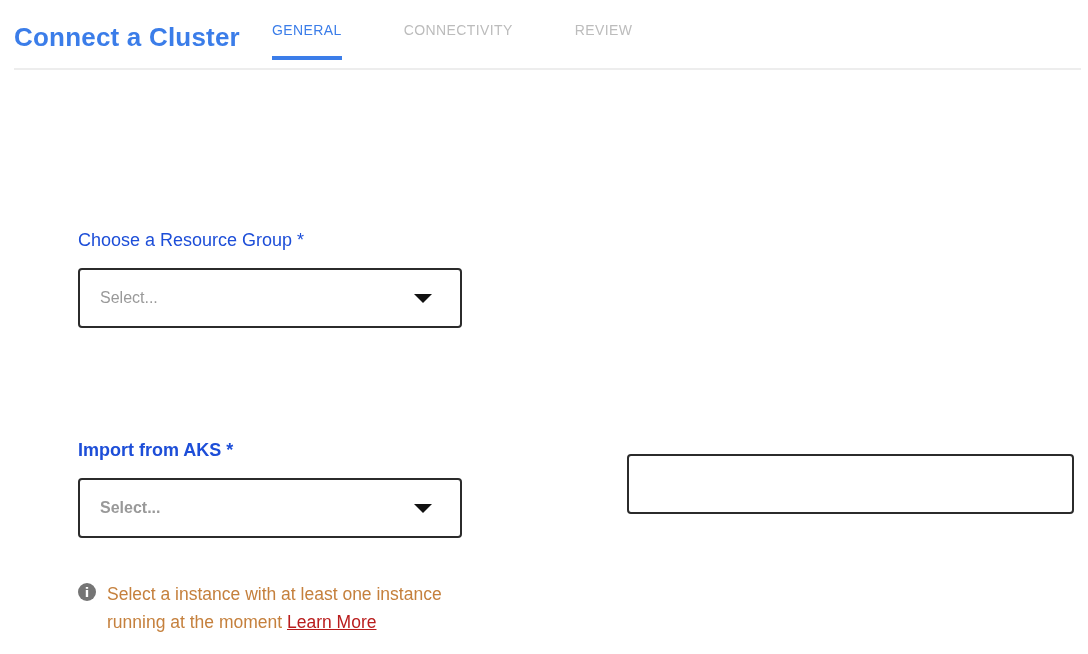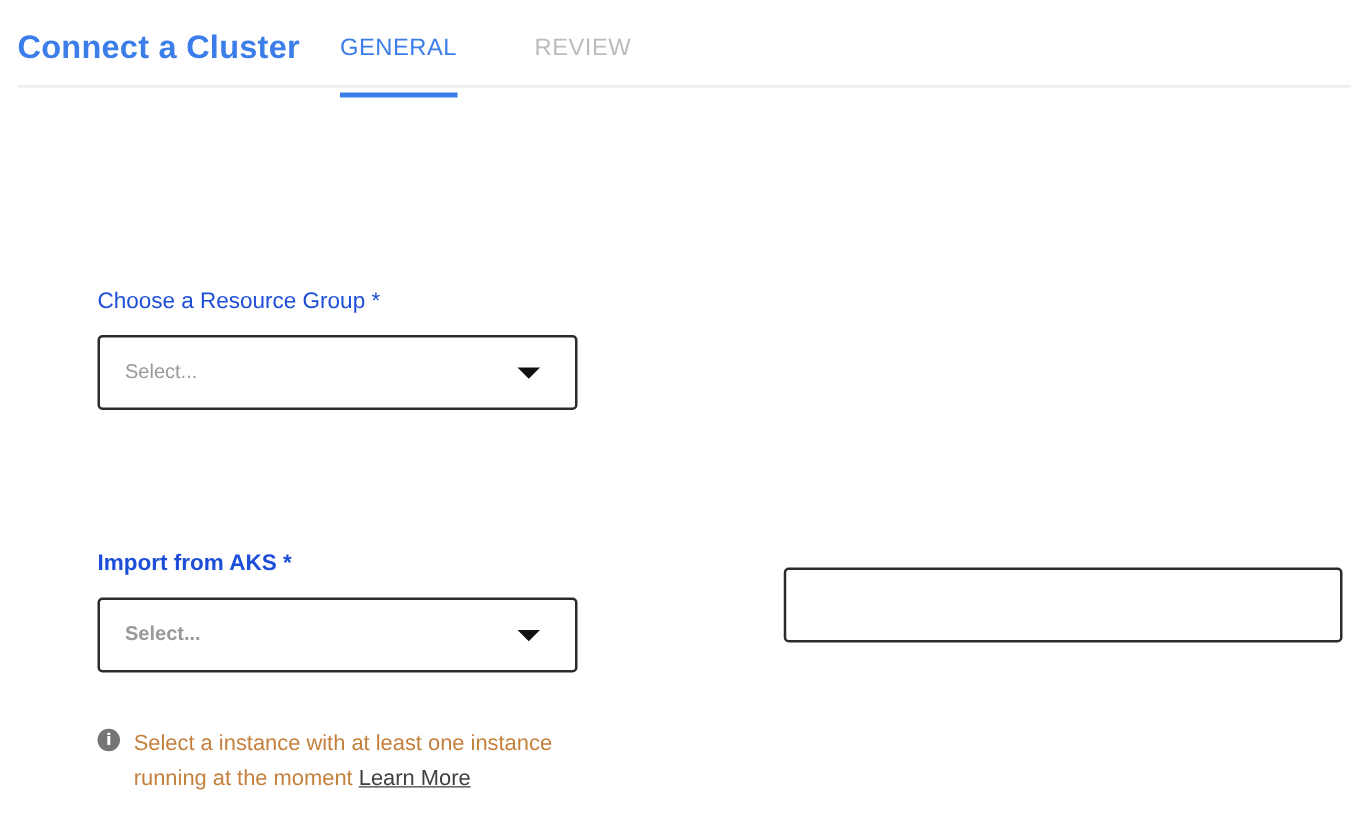--- a/index.html
+++ b/index.html
@@ -34,23 +34,23 @@
   }
   .tabs {
     position: absolute;
     left: 272px; top: 0;
     height: 70px;
     display: flex;
     gap: 62px;
   }
   .tab {
     position: relative;
-    height: 78px;
+    height: 60px;
     display: flex; align-items: center;
-    font-size: 19px;
+    font-size: 14px;
     letter-spacing: 0.4px;
     color: #bcbcbc;
     cursor: pointer;
     white-space: nowrap;
     text-align: right;
   }
   .tab.active { color: #3b7de9; }
   .tab.active::after {
     content: "";
     position: absolute;
@@ -135,33 +135,36 @@
     justify-content: center;
     font-family: "DejaVu Sans", sans-serif;
   }
   .note-text {
     width: 380px;
     font-size: 17.5px;
     line-height: 28px;
     color: #c5803d;
   }
   .note-link {
-    color: #404040;
+    color: #b91c1c;
     text-decoration: underline;
     cursor: pointer;
   }
 </style>
 </head>
 <body>
 
 <div class="header">
   <div class="page-title">Connect a Cluster</div>
   <div class="tabs">
     <div class="tab active">
       <span>GENERAL</span>
+    </div>
+    <div class="tab">
+      <span>CONNECTIVITY</span>
     </div>
     <div class="tab">
       <span>REVIEW</span>
     </div>
   </div>
   <div class="header-divider"></div>
 </div>
 
 <div class="content">
 

